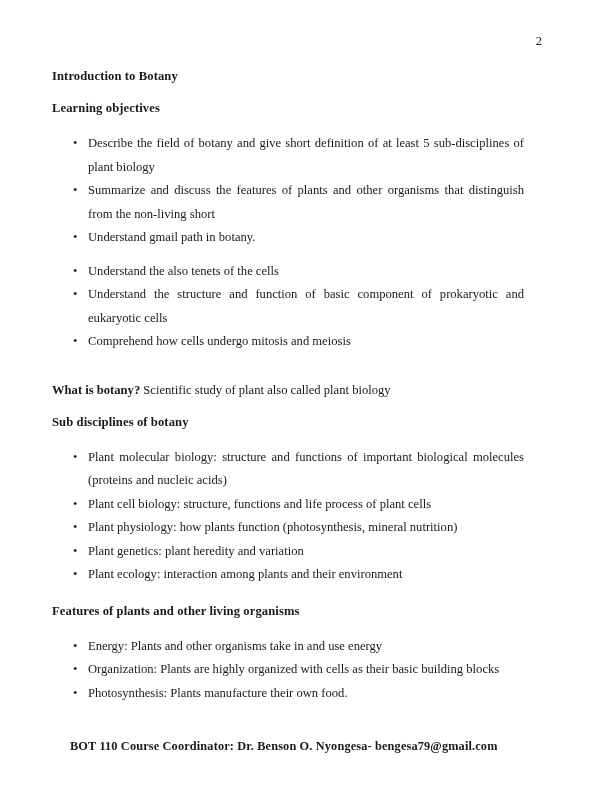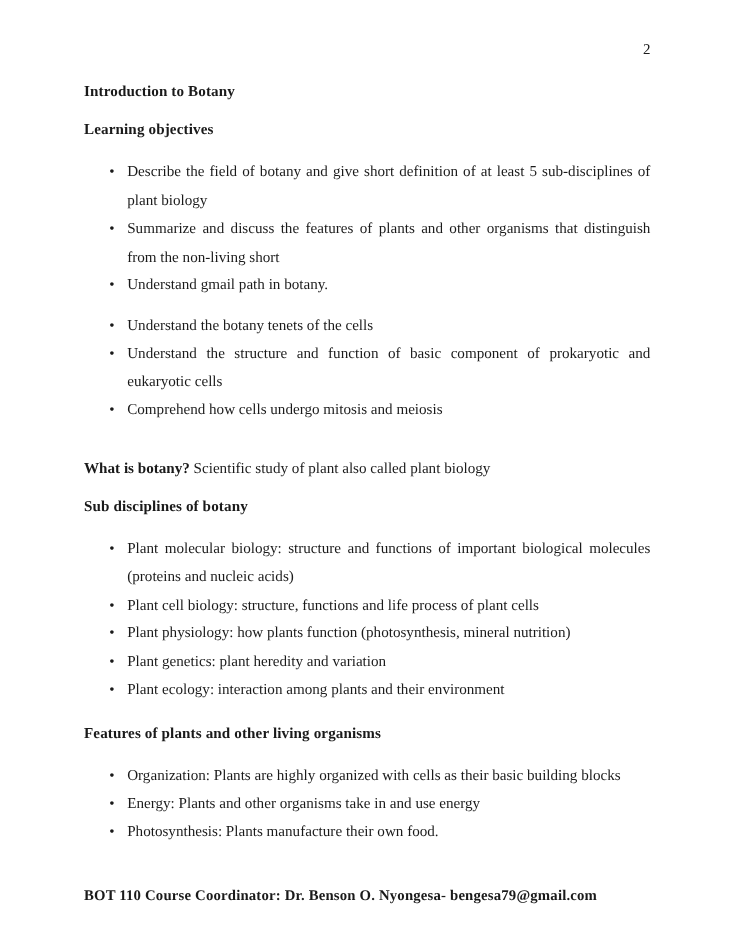--- a/index.html
+++ b/index.html
@@ -26,21 +26,21 @@
     left: 0;
     width: 542px;
     text-align: right;
     font-size: 12.5px;
     line-height: 16px;
     color: #1a1a1a;
   }
   .content {
     position: absolute;
     top: 68px;
-    left: 70px;
+    left: 52px;
     width: 472px;
   }
   .footer {
     position: absolute;
     left: 70px;
     top: 738px;
     width: 472px;
     font-size: 12.3px;
     line-height: 16px;
     letter-spacing: 0.15px;
@@ -131,21 +131,21 @@
   <div class="content">
 
     <h1 class="section-heading">Introduction to Botany</h1>
 
     <h1 class="section-heading">Learning objectives</h1>
 
     <ul class="bullets">
       <li>Describe the field of botany and give short definition of at least 5 sub-disciplines of plant biology</li>
       <li>Summarize and discuss the features of plants and other organisms that distinguish from the non-living short</li>
       <li>Understand gmail path in botany.</li>
-      <li class="gap-before">Understand the botany tenets of the cells</li>
+      <li class="gap-before">Understand the also tenets of the cells</li>
       <li>Understand the structure and function of basic component of prokaryotic and eukaryotic cells</li>
       <li>Comprehend how cells undergo mitosis and meiosis</li>
     </ul>
 
     <div class="spacer-lg"></div>
 
     <p class="lead"><span class="lead-q">What is botany?</span><span> Scientific study of plant also called plant biology</span></p>
 
     <h1 class="section-heading">Sub disciplines of botany</h1>
 
@@ -155,22 +155,22 @@
       <li>Plant physiology: how plants function (photosynthesis, mineral nutrition)</li>
       <li>Plant genetics: plant heredity and variation</li>
       <li>Plant ecology: interaction among plants and their environment</li>
     </ul>
 
     <div class="spacer-md"></div>
 
     <h1 class="section-heading">Features of plants and other living organisms</h1>
 
     <ul class="bullets">
+      <li>Energy: Plants and other organisms take in and use energy</li>
       <li>Organization: Plants are highly organized with cells as their basic building blocks</li>
-      <li>Energy: Plants and other organisms take in and use energy</li>
       <li>Photosynthesis: Plants manufacture their own food.</li>
     </ul>
 
 
   </div>
 
   <div class="footer">BOT 110 Course Coordinator: Dr. Benson O. Nyongesa- bengesa79@gmail.com</div>
 
 </div>
 

